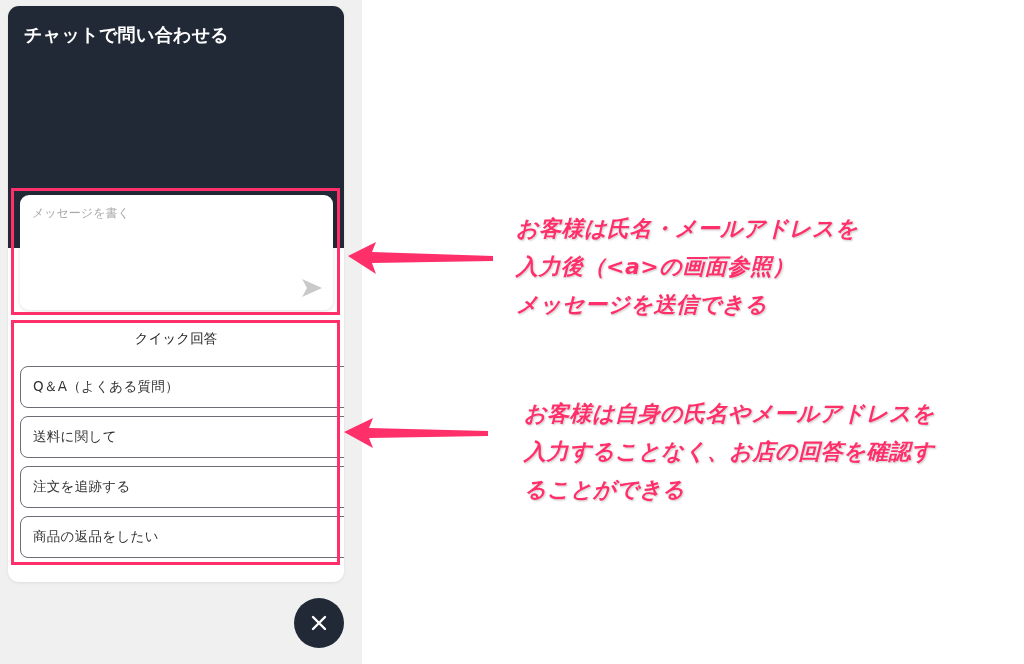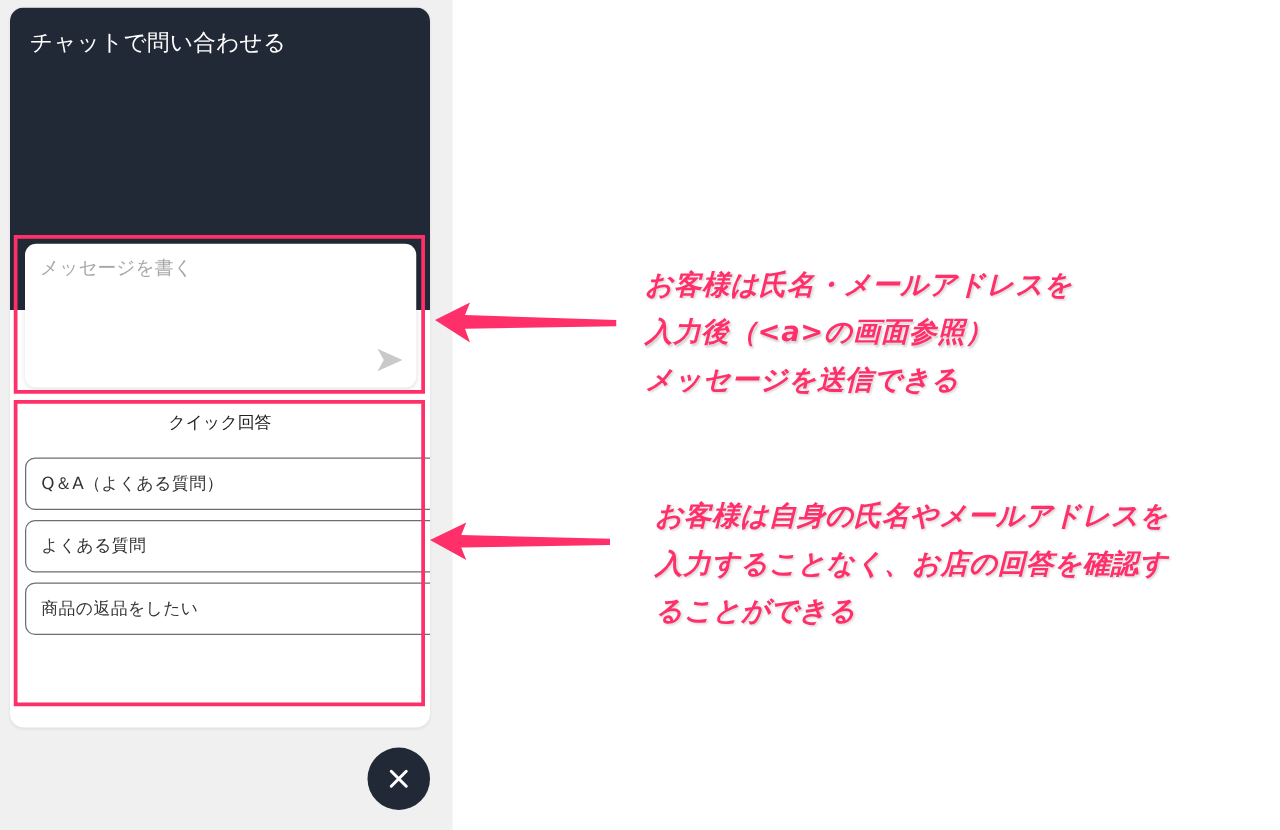--- a/index.html
+++ b/index.html
@@ -14,40 +14,40 @@
       position: absolute; left: 8px; top: 6px; width: 336px; height: 576px;
       background: #ffffff; border-radius: 11px; overflow: hidden;
       box-shadow: 0 1px 3px rgba(0,0,0,0.08);
     }
     .chat-header {
       position: absolute; left: 0; top: 0; width: 336px; height: 242px;
       background: #212936; color: #ffffff;
       padding: 16px 16px 0 16px;
     }
     .chat-title {
-      font-size: 18px; line-height: 26px; font-weight: normal; color: #ffffff;
+      font-size: 18px; line-height: 26px; font-weight: bold; color: #ffffff;
       letter-spacing: 0.3px;
     }
     .chat-intro {
       margin-top: 2px;
       font-size: 13.5px; line-height: 20px; color: #f2f2f2;
       white-space: pre-line;
     }
     .wave { font-size: 13px; }
 
     .message-box {
       position: absolute; left: 12px; top: 189px; width: 313px; height: 115px;
       background: #ffffff; border-radius: 9px;
       box-shadow: 0 1px 4px rgba(0,0,0,0.12);
     }
     .message-input {
       position: absolute; left: 12px; top: 10px; width: 270px; height: 70px;
       border: none; outline: none; resize: none; background: transparent;
       font-family: "DejaVu Sans", "Liberation Sans", sans-serif;
-      font-size: 15px; color: #333;
+      font-size: 12px; color: #333;
     }
     .message-input::placeholder { color: #a8a8a8; }
     .message-send {
       position: absolute; right: 10px; bottom: 12px; width: 22px; height: 20px;
       cursor: pointer;
     }
 
     .quick-section {
       position: absolute; left: 0; top: 318px; width: 336px;
     }
@@ -111,21 +111,27 @@
     <div class="quick-section">
       <div class="quick-title">クイック回答</div>
       <div class="quick-list">
         <div class="quick-btn">
           <span class="quick-label">Q＆A（よくある質問）</span>
           <svg class="quick-arrow" viewBox="0 0 20 18">
               <path d="M1 1 L19 9 L1 17 L5 9 Z" fill="#212936"></path>
             </svg>
         </div>
         <div class="quick-btn">
-          <span class="quick-label">よくある質問</span>
+          <span class="quick-label">送料に関して</span>
+          <svg class="quick-arrow" viewBox="0 0 20 18">
+              <path d="M1 1 L19 9 L1 17 L5 9 Z" fill="#212936"></path>
+            </svg>
+        </div>
+        <div class="quick-btn">
+          <span class="quick-label">注文を追跡する</span>
           <svg class="quick-arrow" viewBox="0 0 20 18">
               <path d="M1 1 L19 9 L1 17 L5 9 Z" fill="#212936"></path>
             </svg>
         </div>
         <div class="quick-btn">
           <span class="quick-label">商品の返品をしたい</span>
           <svg class="quick-arrow" viewBox="0 0 20 18">
               <path d="M1 1 L19 9 L1 17 L5 9 Z" fill="#212936"></path>
             </svg>
         </div>

